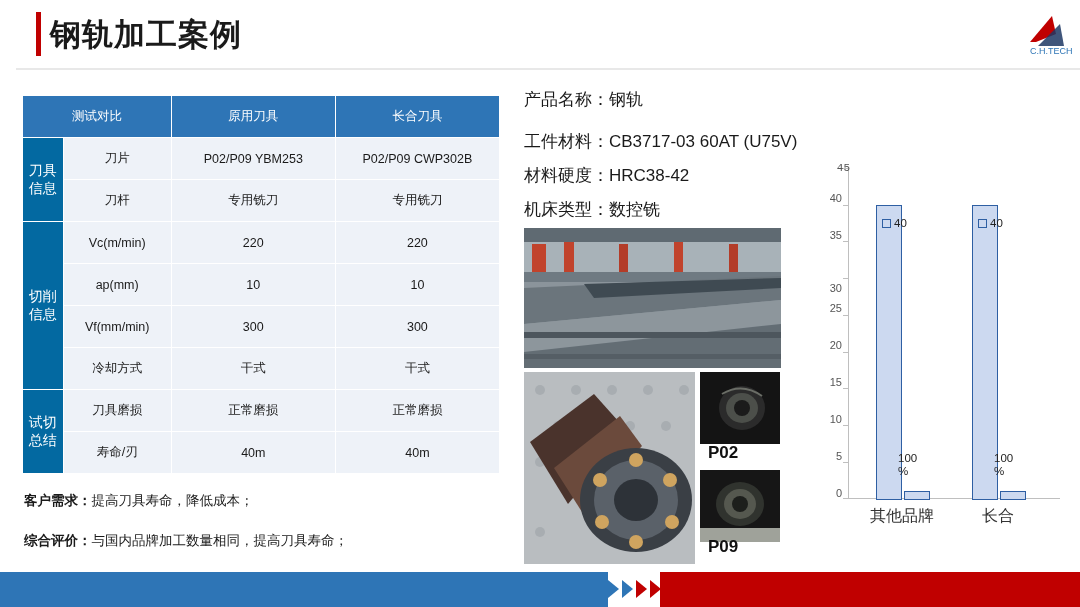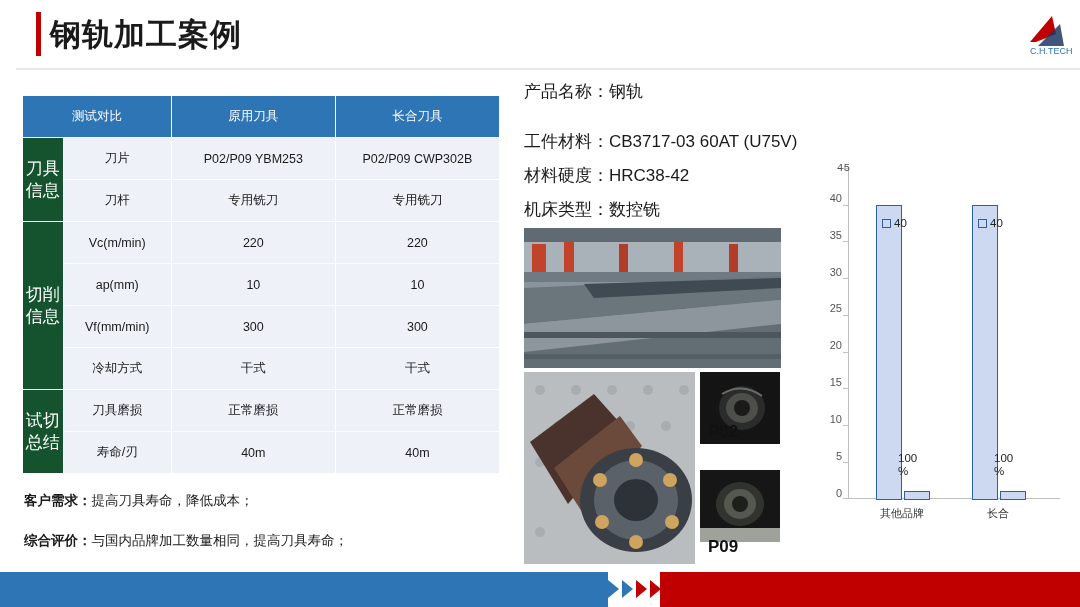--- a/index.html
+++ b/index.html
@@ -37,68 +37,68 @@
   
   .tbl{
     position:absolute;left:22px;top:95px;border-collapse:collapse;
     width:478px;font-size:12.5px;color:#1a1a1a;
   }
   .tbl td,.tbl th{
     border:1px solid #ffffff;text-align:center;vertical-align:middle;
     padding:0;height:41px;
   }
   .tbl .hdr{background:#2e75b6;color:#fff;font-weight:normal;font-size:12.5px;}
-  .tbl .cat{background:#14532d;color:#fff;width:40px;font-size:17px;line-height:1.25;}
+  .tbl .cat{background:#0369a1;color:#fff;width:40px;font-size:14px;line-height:1.25;}
   .tbl .lab{background:#eef2f8;width:108px;}
   .tbl .val{background:#eef2f8;width:165px;}
 
   
   .note{
     position:absolute;left:24px;font-size:13.5px;color:#1a1a1a;
   }
   .note b{font-weight:bold;}
   .note1{top:492px;}
   .note2{top:532px;}
 
   
   .info{
     position:absolute;left:524px;font-size:17px;color:#1a1a1a;
   }
-  .info-1{top:80px;}
+  .info-1{top:88px;}
   .info-2{top:130px;}
   .info-3{top:164px;}
   .info-4{top:198px;}
 
   
   .photo{position:absolute;overflow:hidden;}
   .photo-top{left:524px;top:228px;width:257px;height:140px;background:#6b7a86;}
   .photo-main{left:524px;top:372px;width:171px;height:192px;background:#3c3c3c;}
   .photo-p02{left:700px;top:372px;width:80px;height:72px;background:#1d1d1d;}
   .photo-p09{left:700px;top:470px;width:80px;height:72px;background:#1d1d1d;}
   .photo-cap{position:absolute;font-size:17px;font-weight:bold;color:#111;}
-  .cap-p02{left:708px;top:422px;}
+  .cap-p02{left:708px;top:443px;}
   .cap-p09{left:708px;top:537px;}
 
   
   .chart{
     position:absolute;left:820px;top:162px;width:245px;height:378px;
   }
   .chart .axis-lbl{
     position:absolute;right:0;font-size:11px;color:#555;text-align:right;width:22px;
   }
   .chart .yaxis{position:absolute;left:28px;top:6px;width:1px;height:330px;background:#bfbfbf;}
   .chart .xaxis{position:absolute;left:28px;top:336px;width:212px;height:1px;background:#bfbfbf;}
   .chart .tick{position:absolute;left:23px;width:5px;height:1px;background:#bfbfbf;}
   .bar{position:absolute;background:#ccd9f0;border:1px solid #2e5fa3;}
   .bar-lbl{
     position:absolute;font-size:11.5px;color:#222;display:flex;align-items:center;gap:3px;
   }
   .bar-lbl .sq{width:7px;height:7px;border:1px solid #2e5fa3;background:#ccd9f0;display:inline-block;}
   .pct-lbl{position:absolute;font-size:11.5px;color:#222;text-align:left;line-height:1.15;}
-  .cat-lbl{position:absolute;font-size:11px;color:#333;text-align:center;width:80px;}
+  .cat-lbl{position:absolute;font-size:16px;color:#333;text-align:center;width:80px;}
 
   
   .footer{position:absolute;left:0;top:572px;width:1080px;height:35px;}
   .footer-blue{position:absolute;left:0;top:0;width:608px;height:35px;background:#2e75b6;}
   .footer-red{position:absolute;left:660px;top:0;width:420px;height:35px;background:#c00000;}
   .footer-text{
     position:absolute;right:14px;top:10px;color:#fff;font-size:11.5px;
   }
   .chev{position:absolute;top:8px;width:0;height:0;
         border-top:9px solid transparent;border-bottom:9px solid transparent;}
@@ -268,21 +268,21 @@
 </div>
 <div class="photo-cap cap-p09">P09</div>
 
 <div class="chart">
   <div class="yaxis"></div>
   <div class="xaxis"></div>
 
   <div class="axis-lbl" style="top:0;left:8px;font-family:Liberation Mono, monospace;">45</div>
   <div class="axis-lbl" style="top:30px;left:0;">40</div>
   <div class="axis-lbl" style="top:67px;left:0;">35</div>
-  <div class="axis-lbl" style="top:104px;left:0;">30</div>
+  <div class="axis-lbl" style="top:120px;left:0;">30</div>
   <div class="axis-lbl" style="top:140px;left:0;">25</div>
   <div class="axis-lbl" style="top:177px;left:0;">20</div>
   <div class="axis-lbl" style="top:214px;left:0;">15</div>
   <div class="axis-lbl" style="top:251px;left:0;">10</div>
   <div class="axis-lbl" style="top:288px;left:0;">5</div>
   <div class="axis-lbl" style="top:325px;left:0;">0</div>
 
   <div class="tick" style="top:6px;"></div>
     <div class="tick" style="top:43px;"></div>
   <div class="tick" style="top:79px;"></div>

